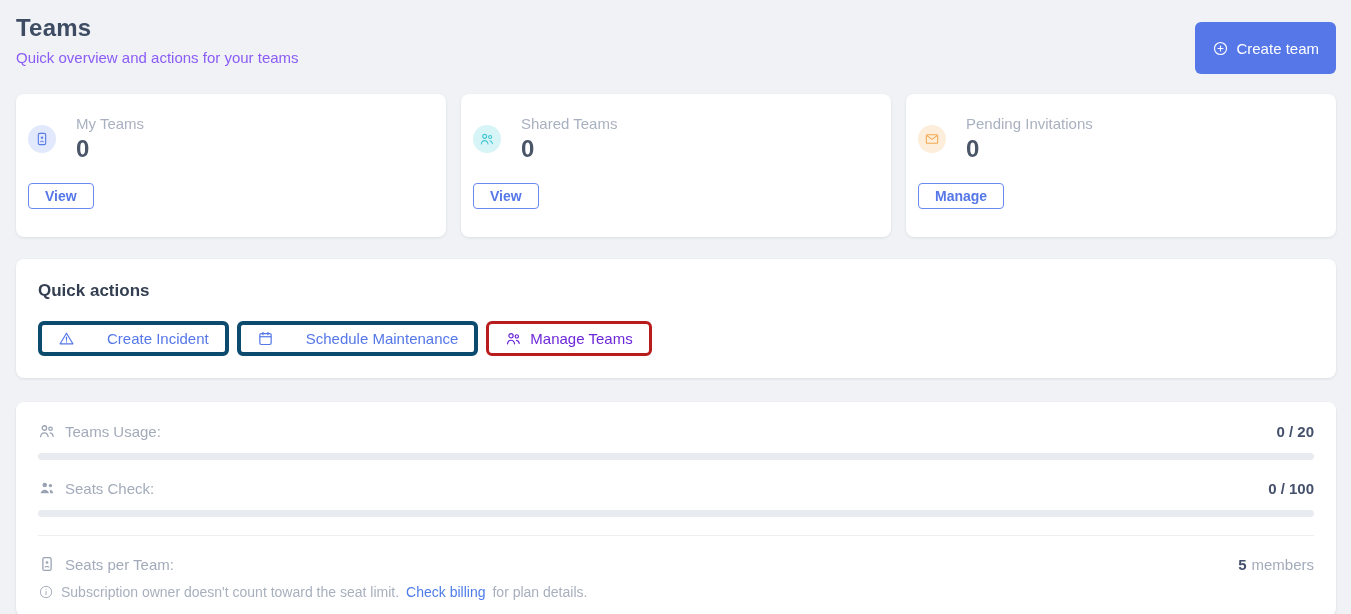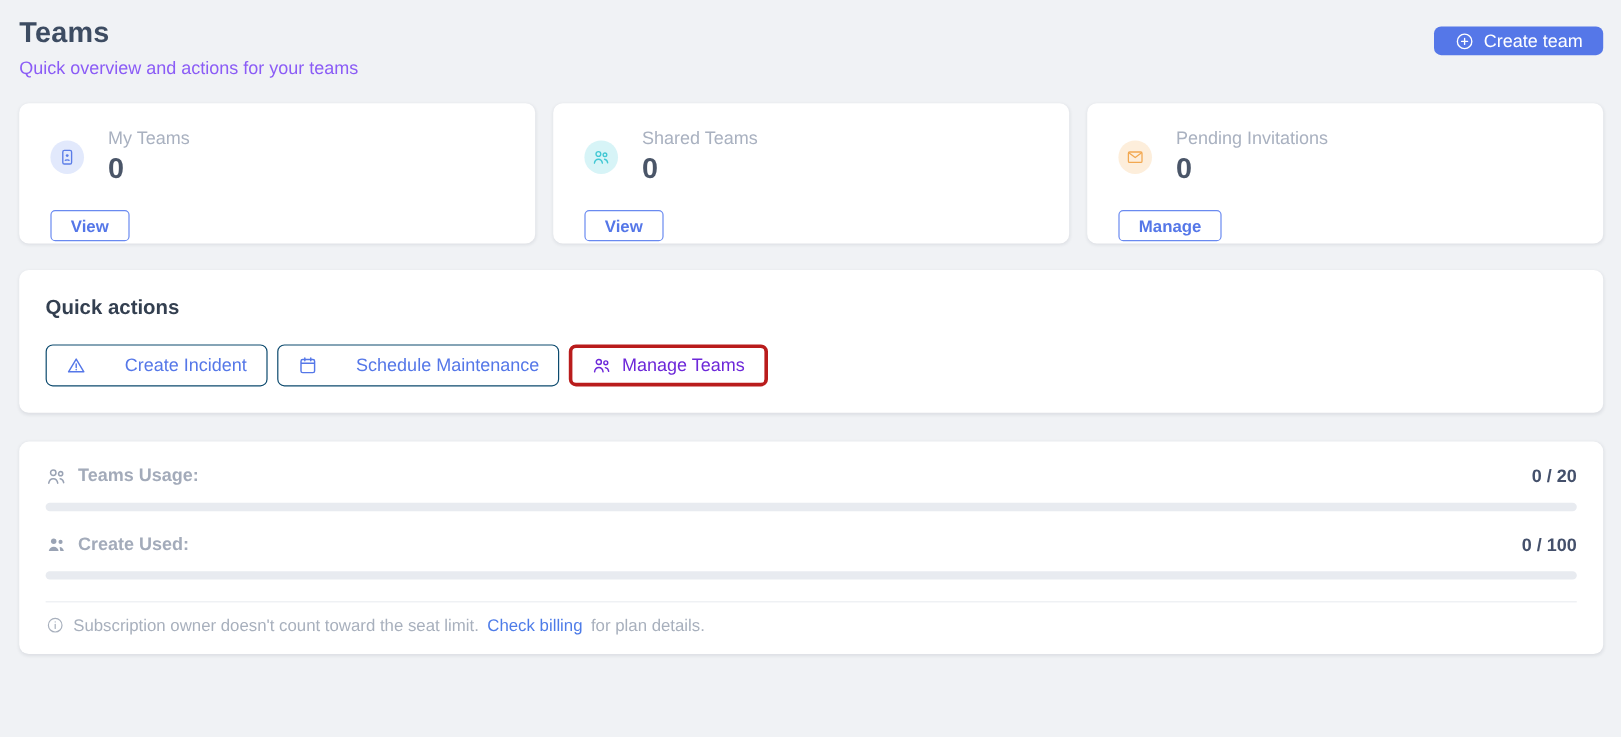--- a/index.html
+++ b/index.html
@@ -12,29 +12,29 @@
   }
   .page { padding:12px 15px 0 16px; }
 
   
   .page-header { display:flex; justify-content:space-between; align-items:flex-start;gap:40px; }
   .page-title { margin:2px 0 0; font-size:24px; font-weight:700; color:#3d4c62; letter-spacing:.2px; }
   .page-subtitle { margin:7px 0 0; font-size:15px; color:#8b5cf6;text-align:right; }
   .btn-primary {
     display:flex; align-items:center; gap:7px;
     background:#5577e8; color:#fff; border:none; border-radius:6px;
-    height:24px; padding:0 17px; font-size:15px; margin-top:10px;
+    height:52px; padding:0 17px; font-size:15px; margin-top:10px;
     cursor:pointer; font-family:inherit;
   }
   .btn-primary svg { width:17px; height:17px; display:block; }
 
   
   .cards { display:grid; grid-template-columns:repeat(3,1fr); gap:15px; margin-top:20px; }
   .card {
-    background:#fff; border-radius:8px; padding:21px 26px; height:117px;
+    background:#fff; border-radius:8px; padding:21px 12px; height:143px;
     box-shadow:0 1px 3px rgba(25,35,60,.09);
   }
   .card-top { display:flex; align-items:center; gap:20px; }
   .icon-circle {
     width:28px; height:28px; border-radius:50%; flex:0 0 28px;
     display:flex; align-items:center; justify-content:center;
   }
   .icon-circle svg { width:16px; height:16px; display:block; }
   .card-label { font-size:15px; color:#a9b1c0; }
   .card-value { font-size:24px; font-weight:700; color:#4a5568; margin-top:3px; }
@@ -50,27 +50,27 @@
     box-shadow:0 1px 3px rgba(25,35,60,.09);
   }
   .qa-panel { margin-top:22px; }
   .qa-title { margin:0; font-size:17px; font-weight:600; color:#333f50; }
   .qa-row { display:flex; gap:8px; margin-top:20px; }
   .qa-btn {
     display:flex; align-items:center; gap:8px; height:35px; padding:0 16px;
     border-radius:6px; background:#fff; font-size:15px; cursor:pointer; font-family:inherit;
   }
   .qa-btn svg { width:17px; height:17px; display:block; }
-  .qa-btn.primary-outline { border:1px solid #0c4a6e; color:#5577e8;gap:32px; }
+  .qa-btn.primary-outline { border:4px solid #0c4a6e; color:#5577e8;gap:32px; }
   .qa-btn.neutral-outline { border:3px solid #b91c1c; color:#6d28d9; }
 
   
   .usage-panel { margin-top:24px; padding:20px 22px 16px; }
   .usage-row { display:flex; justify-content:space-between; align-items:center; }
-  .usage-left { display:flex; align-items:flex-start; gap:9px; font-size:15px; color:#a3abba;font-weight:bold; }
+  .usage-left { display:flex; align-items:flex-end; gap:9px; font-size:15px; color:#a3abba; }
   .u-icon svg { width:18px; height:18px; display:block; color:#9aa3b4; }
   .u-value { font-size:15px; font-weight:700; color:#44506b; }
   .u-right { display:flex; align-items:baseline; gap:5px; }
   .unit { font-size:15px; color:#a3abba; }
   .track { height:7px; background:#e8ebf0; border-radius:4px; margin-top:13px; overflow:hidden; }
   .fill { height:100%; background:#5577e8; border-radius:4px; }
   .row-gap { margin-top:19px; }
   .divider { border-top:1px solid #eceef2; margin-top:18px; }
   .note { display:flex; align-items:center; gap:7px; margin-top:11px; font-size:14px; color:#a8b0bd; }
   .note .u-icon svg { width:16px; height:16px; color:#a8b0bd; }
@@ -212,30 +212,46 @@
     <div class="usage-row row-gap">
       <div class="usage-left">
         <span class="u-icon">
           <svg viewBox="0 0 24 24" fill="currentColor">
               <circle cx="9" cy="8" r="3"></circle>
               <path d="M3.5 19c.5-3 2.7-4.8 5.5-4.8s5 1.8 5.5 4.8z"></path>
               <circle cx="16.6" cy="8.8" r="2.3"></circle>
               <path d="M15.6 14.4c2.5.1 4.2 1.7 4.7 4.6h-4z"></path>
             </svg>
         </span>
-        <span>Create Used:</span>
+        <span>Seats Check:</span>
       </div>
       <span class="u-value">0 / 100</span>
     </div>
     <div class="track">
       <div class="fill" style="width: 0%;"></div>
     </div>
 
     <div class="divider"></div>
 
+    <div class="usage-row row-gap">
+      <div class="usage-left">
+        <span class="u-icon">
+          <svg viewBox="0 0 24 24" fill="none" stroke="currentColor" stroke-width="1.7">
+              <rect x="6.5" y="3.5" width="11" height="17" rx="2"></rect>
+              <circle cx="12" cy="10" r="1.8" fill="currentColor" stroke="none"></circle>
+              <path d="M9.2 16.5c.5-1.5 5.1-1.5 5.6 0" stroke-width="1.5"></path>
+            </svg>
+        </span>
+        <span>Seats per Team:</span>
+      </div>
+      <span class="u-right">
+        <span class="u-value">5</span>
+        <span class="unit">members</span>
+      </span>
+    </div>
 
     <div class="note">
       <span class="u-icon">
         <svg viewBox="0 0 24 24" fill="none" stroke="currentColor" stroke-width="1.5">
             <circle cx="12" cy="12" r="8.5"></circle>
             <path d="M12 11v5" stroke-linecap="round"></path>
             <path d="M12 7.8v.2" stroke-linecap="round"></path>
           </svg>
       </span>
       <span>Subscription owner doesn't count toward the seat limit.</span>

